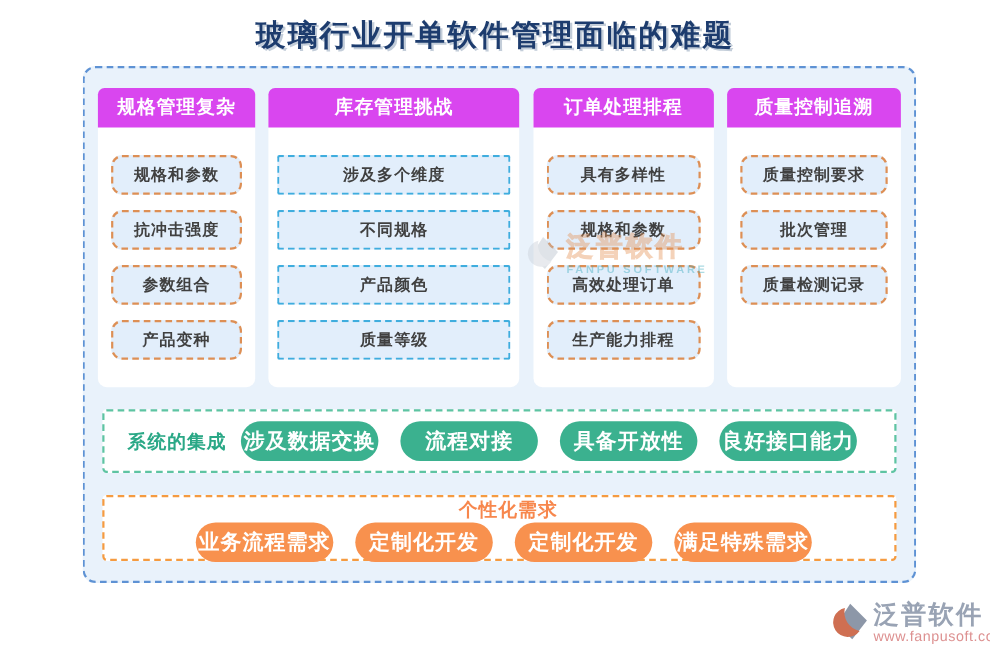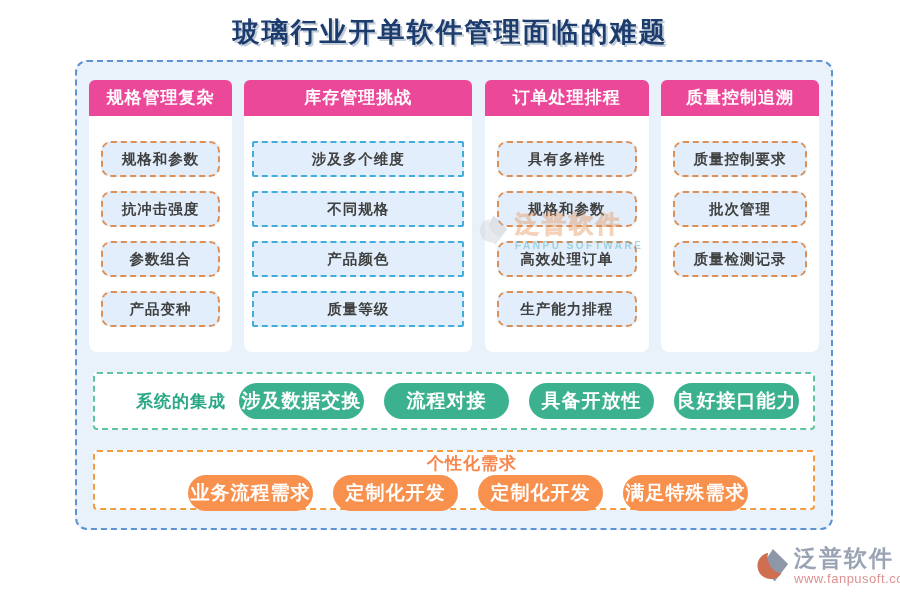--- a/index.html
+++ b/index.html
@@ -40,21 +40,21 @@
     border-radius: 8px;
     height: 272px;
   }
   .col-1 { width: 143px; }
   .col-2 { width: 228px; }
   .col-3 { width: 164px; }
   .col-4 { width: 158px; }
   .col-header {
     height: 36px;
     line-height: 36px;
-    background: #ec4899;
+    background: #d946ef;
     color: #ffffff;
     font-size: 17px;
     font-weight: bold;
     text-align: center;
     border-radius: 6px 6px 0 0;
     letter-spacing: 1px;
   }
   .col-items {
     padding-top: 25px;
     display: flex;
@@ -85,21 +85,20 @@
   }
   .strip {
     position: absolute;
     left: 16px;
     width: 722px;
     height: 58px;
     background: #ffffff;
     border-radius: 4px;
     display: flex;
     align-items: center;
-    padding-left: 20px;
   }
   .strip.green { top: 310px; border: 2px dashed #5ec4a2; }
   .strip.orange { top: 388px; height: 60px; border: 2px dashed #f59b40; flex-direction: column; }
   .strip-label {
     width: 100px;
     margin-left: 16px;
     font-size: 17px;
     font-weight: bold;
     text-align: center;
     letter-spacing: 1px;

